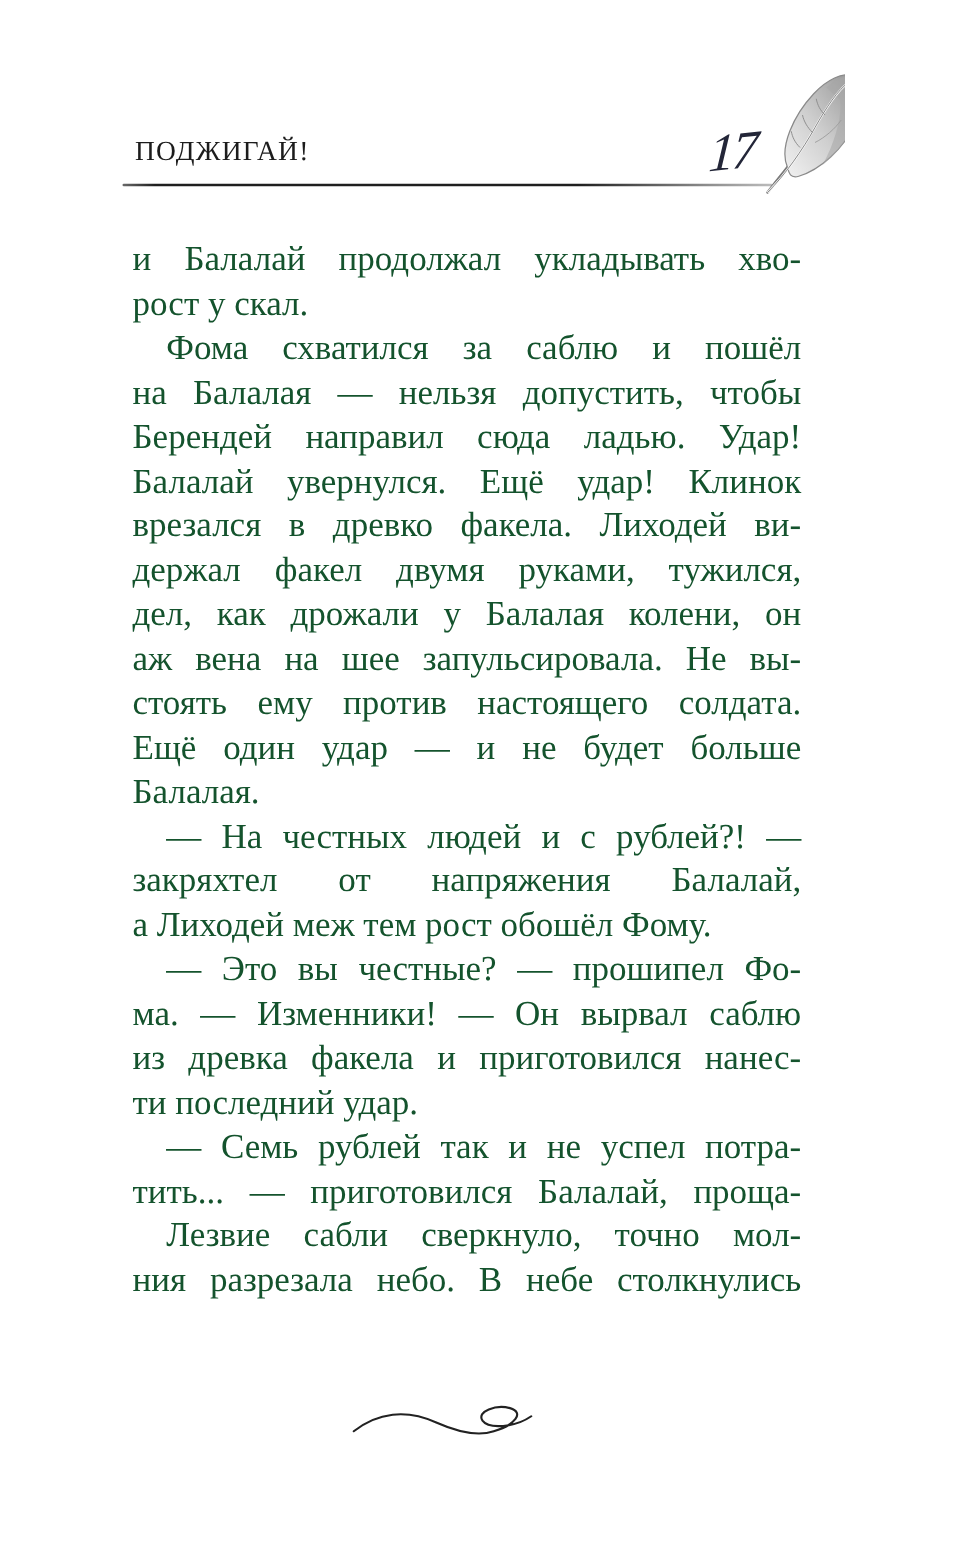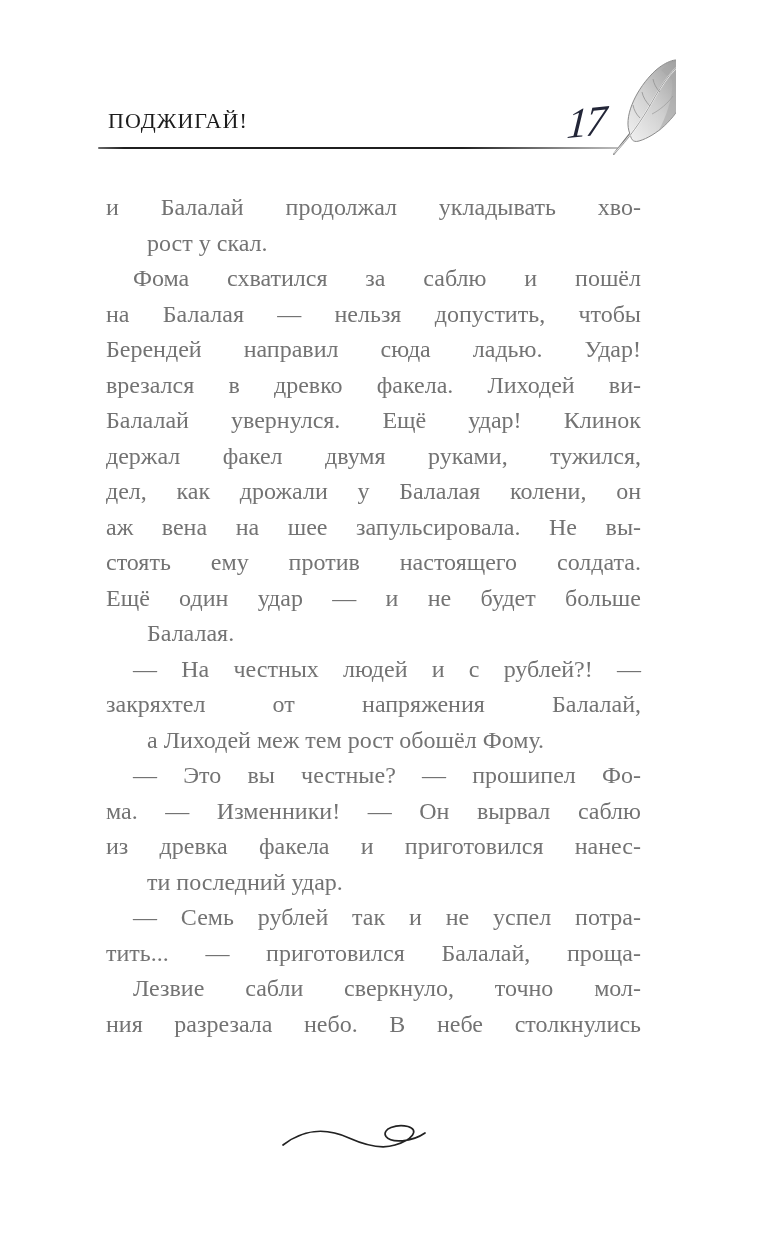--- a/index.html
+++ b/index.html
@@ -19,24 +19,24 @@
   }
   .header-rule {
     position:absolute; left:98px; top:147px; width:520px; height:2.4px;
     background:linear-gradient(to right,#6a6a6a 0%, #1f1f1f 5%, #1f1f1f 70%, #8d8d8d 90%, #bcbcbc 100%);
     border-radius:2px; z-index:1;
   }
   .feather { position:absolute; left:606px; top:56px; width:92px; height:104px; z-index:2; }
 
   .body-text {
     position:absolute; left:106px; top:190px; width:535px;
-    font-size:24px; line-height:35.5px; color:#737373;
+    font-size:28px; line-height:35.5px; color:#14532d;
   }
   .line { text-align:justify; text-align-last:justify; }
-  .line.end { text-align-last:left;margin-left:41px; }
+  .line.end { text-align-last:left; }
   .line.indent { padding-left:27px; }
 
   .flourish { position:absolute; left:280px; top:1118px; width:152px; height:36px; }
 </style>
 </head>
 <body>
 
 <div class="page">
 
   <div class="running-head">ПОДЖИГАЙ!</div>
@@ -68,22 +68,22 @@
     <path d="M54 36 C 50 32, 48 28, 47 23" stroke="#909090" stroke-width="0.8" fill="none"></path>
     <path d="M46 58 C 54 54, 62 47, 67 40" stroke="#9a9a9a" stroke-width="0.7" fill="none"></path>
   </svg>
 
   <main class="body-text">
       <div class="line">и Балалай продолжал укладывать хво-</div>
       <div class="line end">рост у скал.</div>
       <div class="line indent">Фома схватился за саблю и пошёл</div>
       <div class="line">на Балалая — нельзя допустить, чтобы</div>
       <div class="line">Берендей направил сюда ладью. Удар!</div>
+      <div class="line">Балалай увернулся. Ещё удар! Клинок</div>
       <div class="line">врезался в древко факела. Лиходей ви-</div>
-      <div class="line">Балалай увернулся. Ещё удар! Клинок</div>
       <div class="line">держал факел двумя руками, тужился,</div>
       <div class="line">дел, как дрожали у Балалая колени, он</div>
       <div class="line">аж вена на шее запульсировала. Не вы-</div>
       <div class="line">стоять ему против настоящего солдата.</div>
       <div class="line">Ещё один удар — и не будет больше</div>
       <div class="line end">Балалая.</div>
       <div class="line indent">— На честных людей и с рублей?! —</div>
       <div class="line">закряхтел от напряжения Балалай,</div>
       <div class="line end">а Лиходей меж тем рост обошёл Фому.</div>
       <div class="line indent">— Это вы честные? — прошипел Фо-</div>

